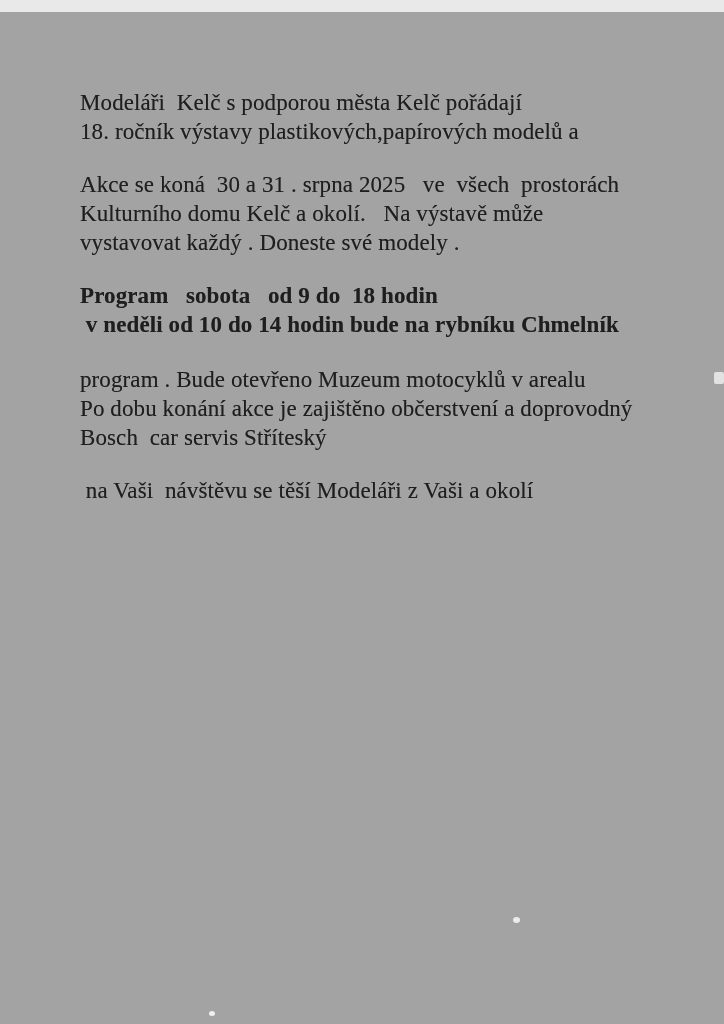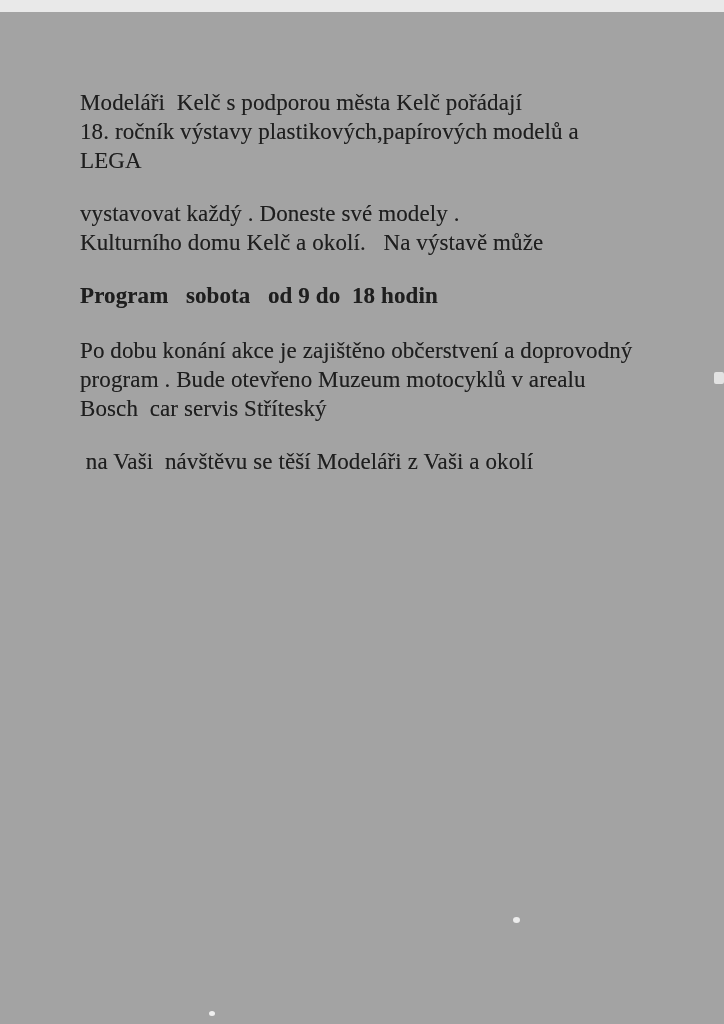--- a/index.html
+++ b/index.html
@@ -68,35 +68,36 @@
 </style>
 </head>
 <body>
 
 <div class="sheet">
   <div class="content">
 
     <div class="para">
       <div class="line">Modeláři  Kelč s podporou města Kelč pořádají</div>
       <div class="line">18. ročník výstavy plastikových,papírových modelů a</div>
-      <div class="line">LEGA</div>
     </div>
 
     <div class="para">
+      <div class="line">Akce se koná  30 a 31 . srpna 2025   ve  všech  prostorách</div>
+      <div class="line">Kulturního domu Kelč a okolí.   Na výstavě může</div>
       <div class="line">vystavovat každý . Doneste své modely .</div>
-      <div class="line">Kulturního domu Kelč a okolí.   Na výstavě může</div>
     </div>
 
     <div class="para program">
       <div class="line">Program   sobota   od 9 do  18 hodin</div>
+      <div class="line"> v neděli od 10 do 14 hodin bude na rybníku Chmelník</div>
     </div>
 
     <div class="para">
+      <div class="line">program . Bude otevřeno Muzeum motocyklů v arealu</div>
       <div class="line">Po dobu konání akce je zajištěno občerstvení a doprovodný</div>
-      <div class="line">program . Bude otevřeno Muzeum motocyklů v arealu</div>
       <div class="line">Bosch  car servis Stříteský</div>
     </div>
 
     <div class="para">
       <div class="line"> na Vaši  návštěvu se těší Modeláři z Vaši a okolí</div>
     </div>
 
   </div>
 
   <div class="artifact edge-mark"></div>

